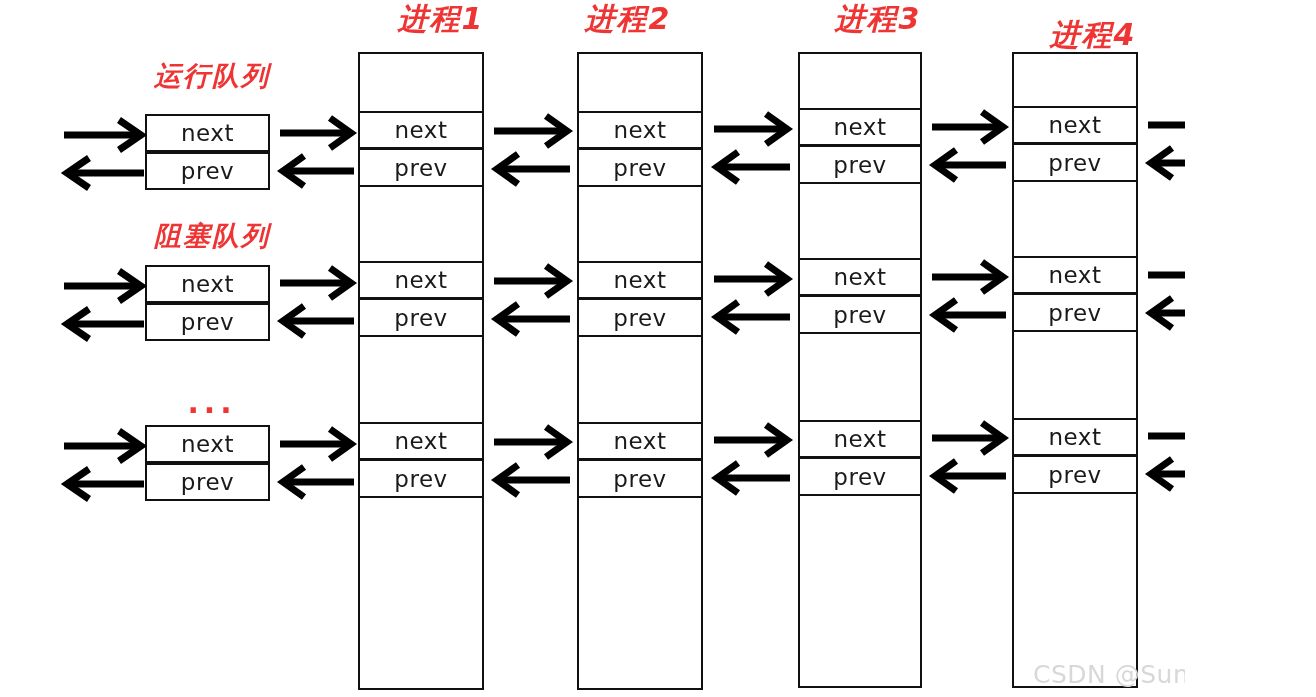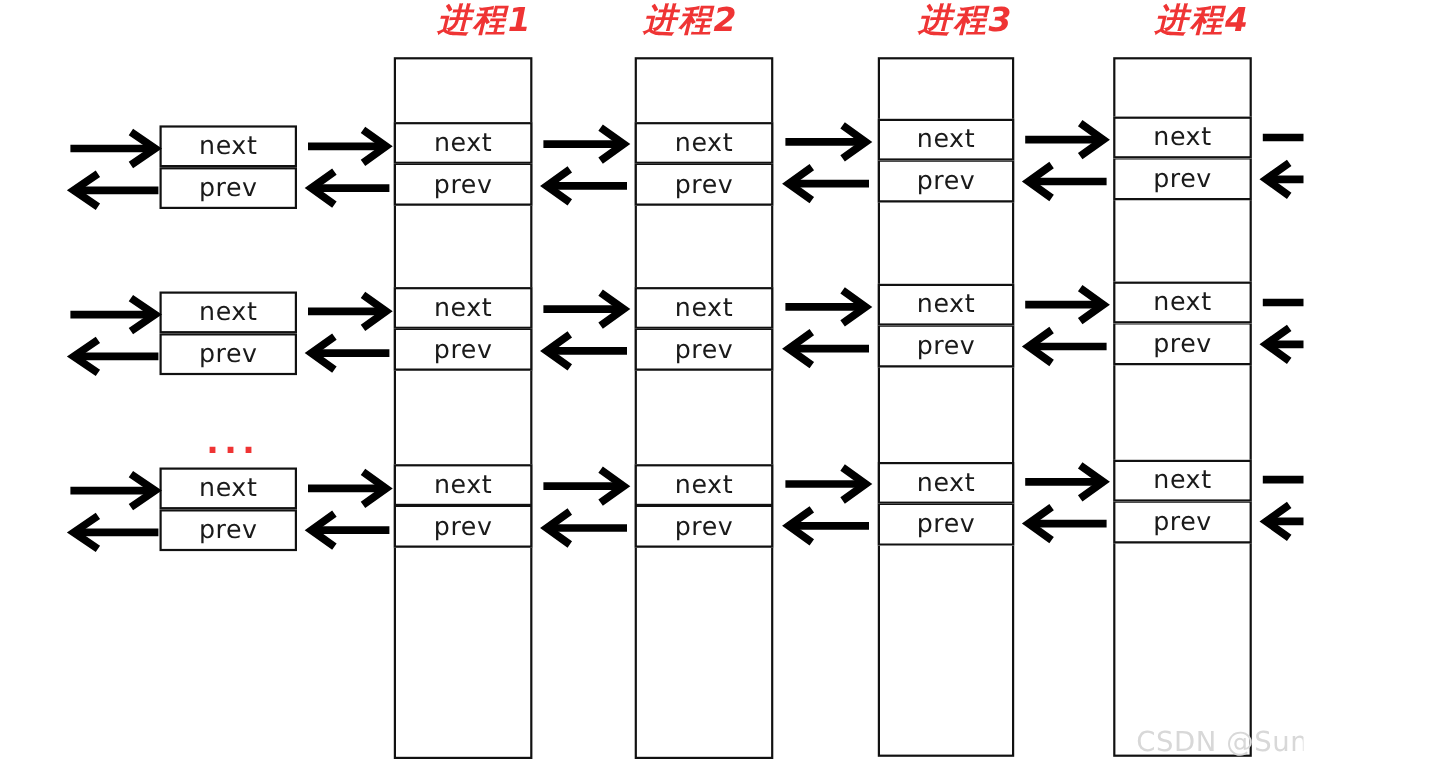--- a/index.html
+++ b/index.html
@@ -94,22 +94,24 @@
   }
 </style>
 </head>
 <body>
 
 <div id="canvas">
 
   <div class="red-label col-header" style="left:381px; top:4px; width:120px;">进程1</div>
   <div class="red-label col-header" style="left:568px; top:4px; width:120px;">进程2</div>
   <div class="red-label col-header" style="left:818px; top:4px; width:120px;">进程3</div>
-  <div class="red-label col-header" style="left:1033px; top:4px; width:120px;">进程4</div>
-
+  <div class="red-label col-header" style="left:1033px; top:20px; width:120px;">进程4</div>
+
+  <div class="red-label queue-label" style="left:132px; top:62px; width:160px;">运行队列</div>
+  <div class="red-label queue-label" style="left:132px; top:222px; width:160px;">阻塞队列</div>
   <div class="red-label ellipsis-label" style="left:132px; top:388px; width:160px;">...</div>
 
   <div class="process-column" style="left:358px; top:52px; width:126px; height:638px;"></div>
   <div class="process-column" style="left:577px; top:52px; width:126px; height:638px;"></div>
   <div class="process-column" style="left:798px; top:52px; width:124px; height:636px;"></div>
   <div class="process-column" style="left:1012px; top:52px; width:126px; height:636px;"></div>
 
   <div class="queue-node">
     <div class="node-cell" style="left:145px; top:114px; width:125px; height:38px;">next</div>
     <div class="node-cell lower" style="left:145px; top:152px; width:125px; height:38px;">prev</div>

